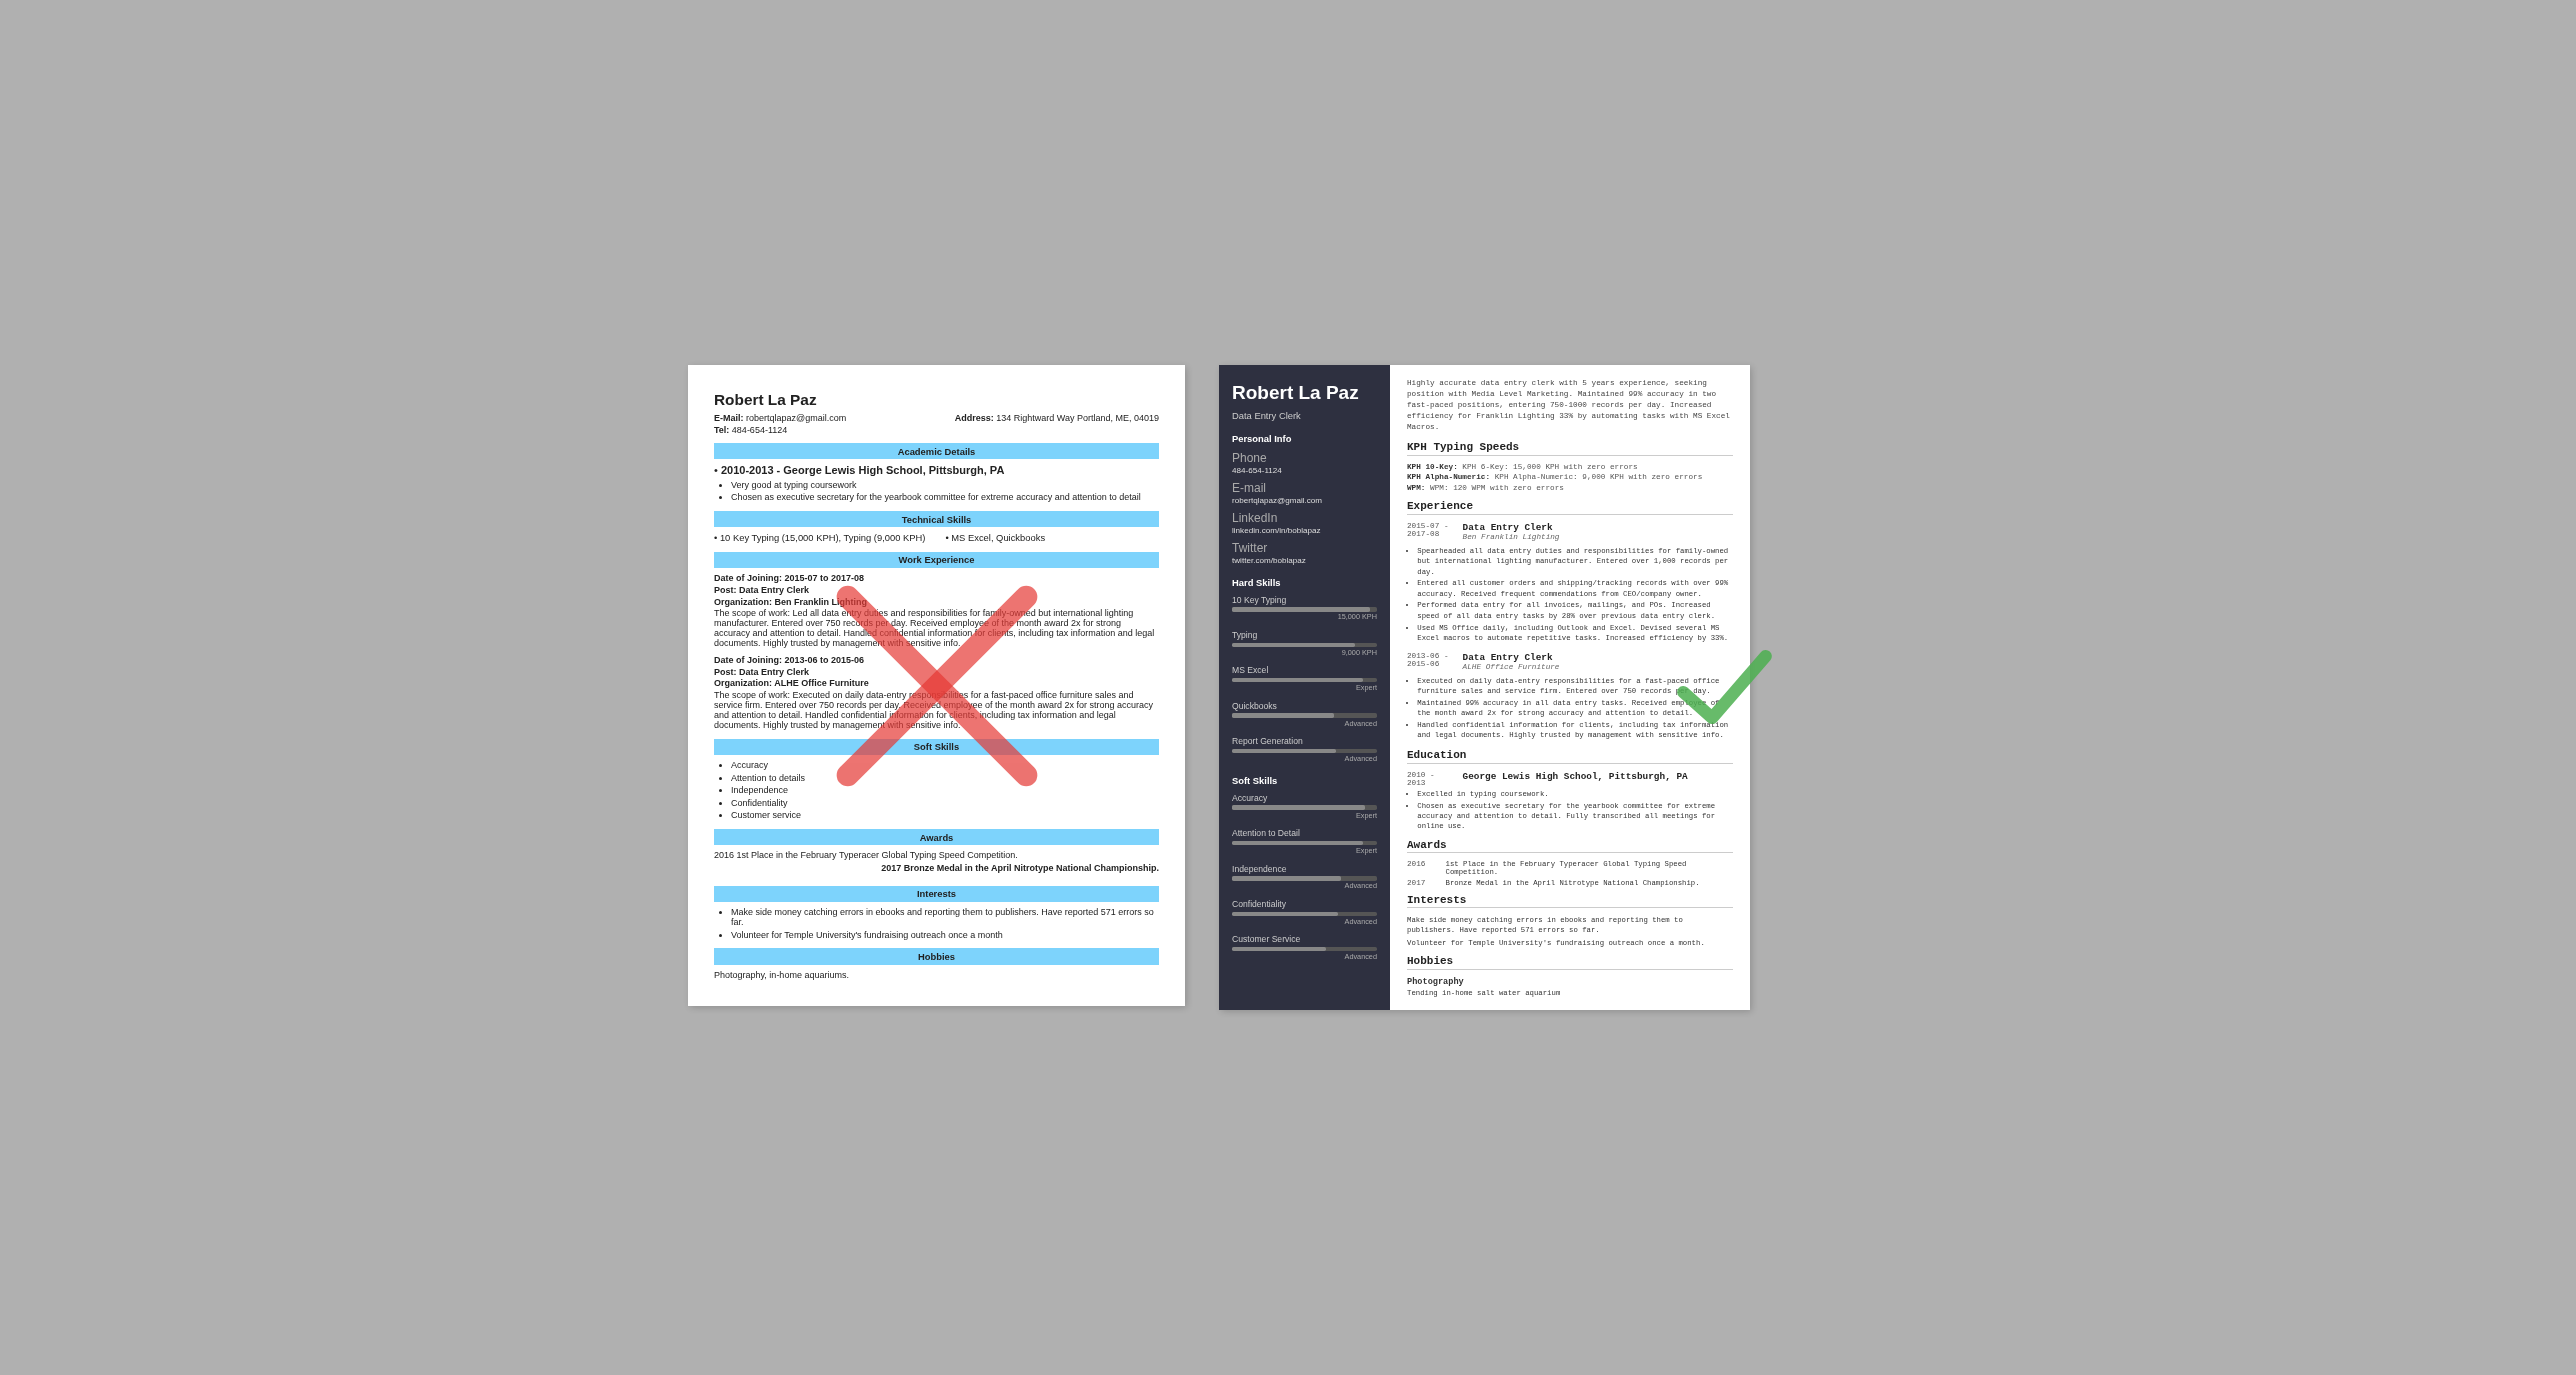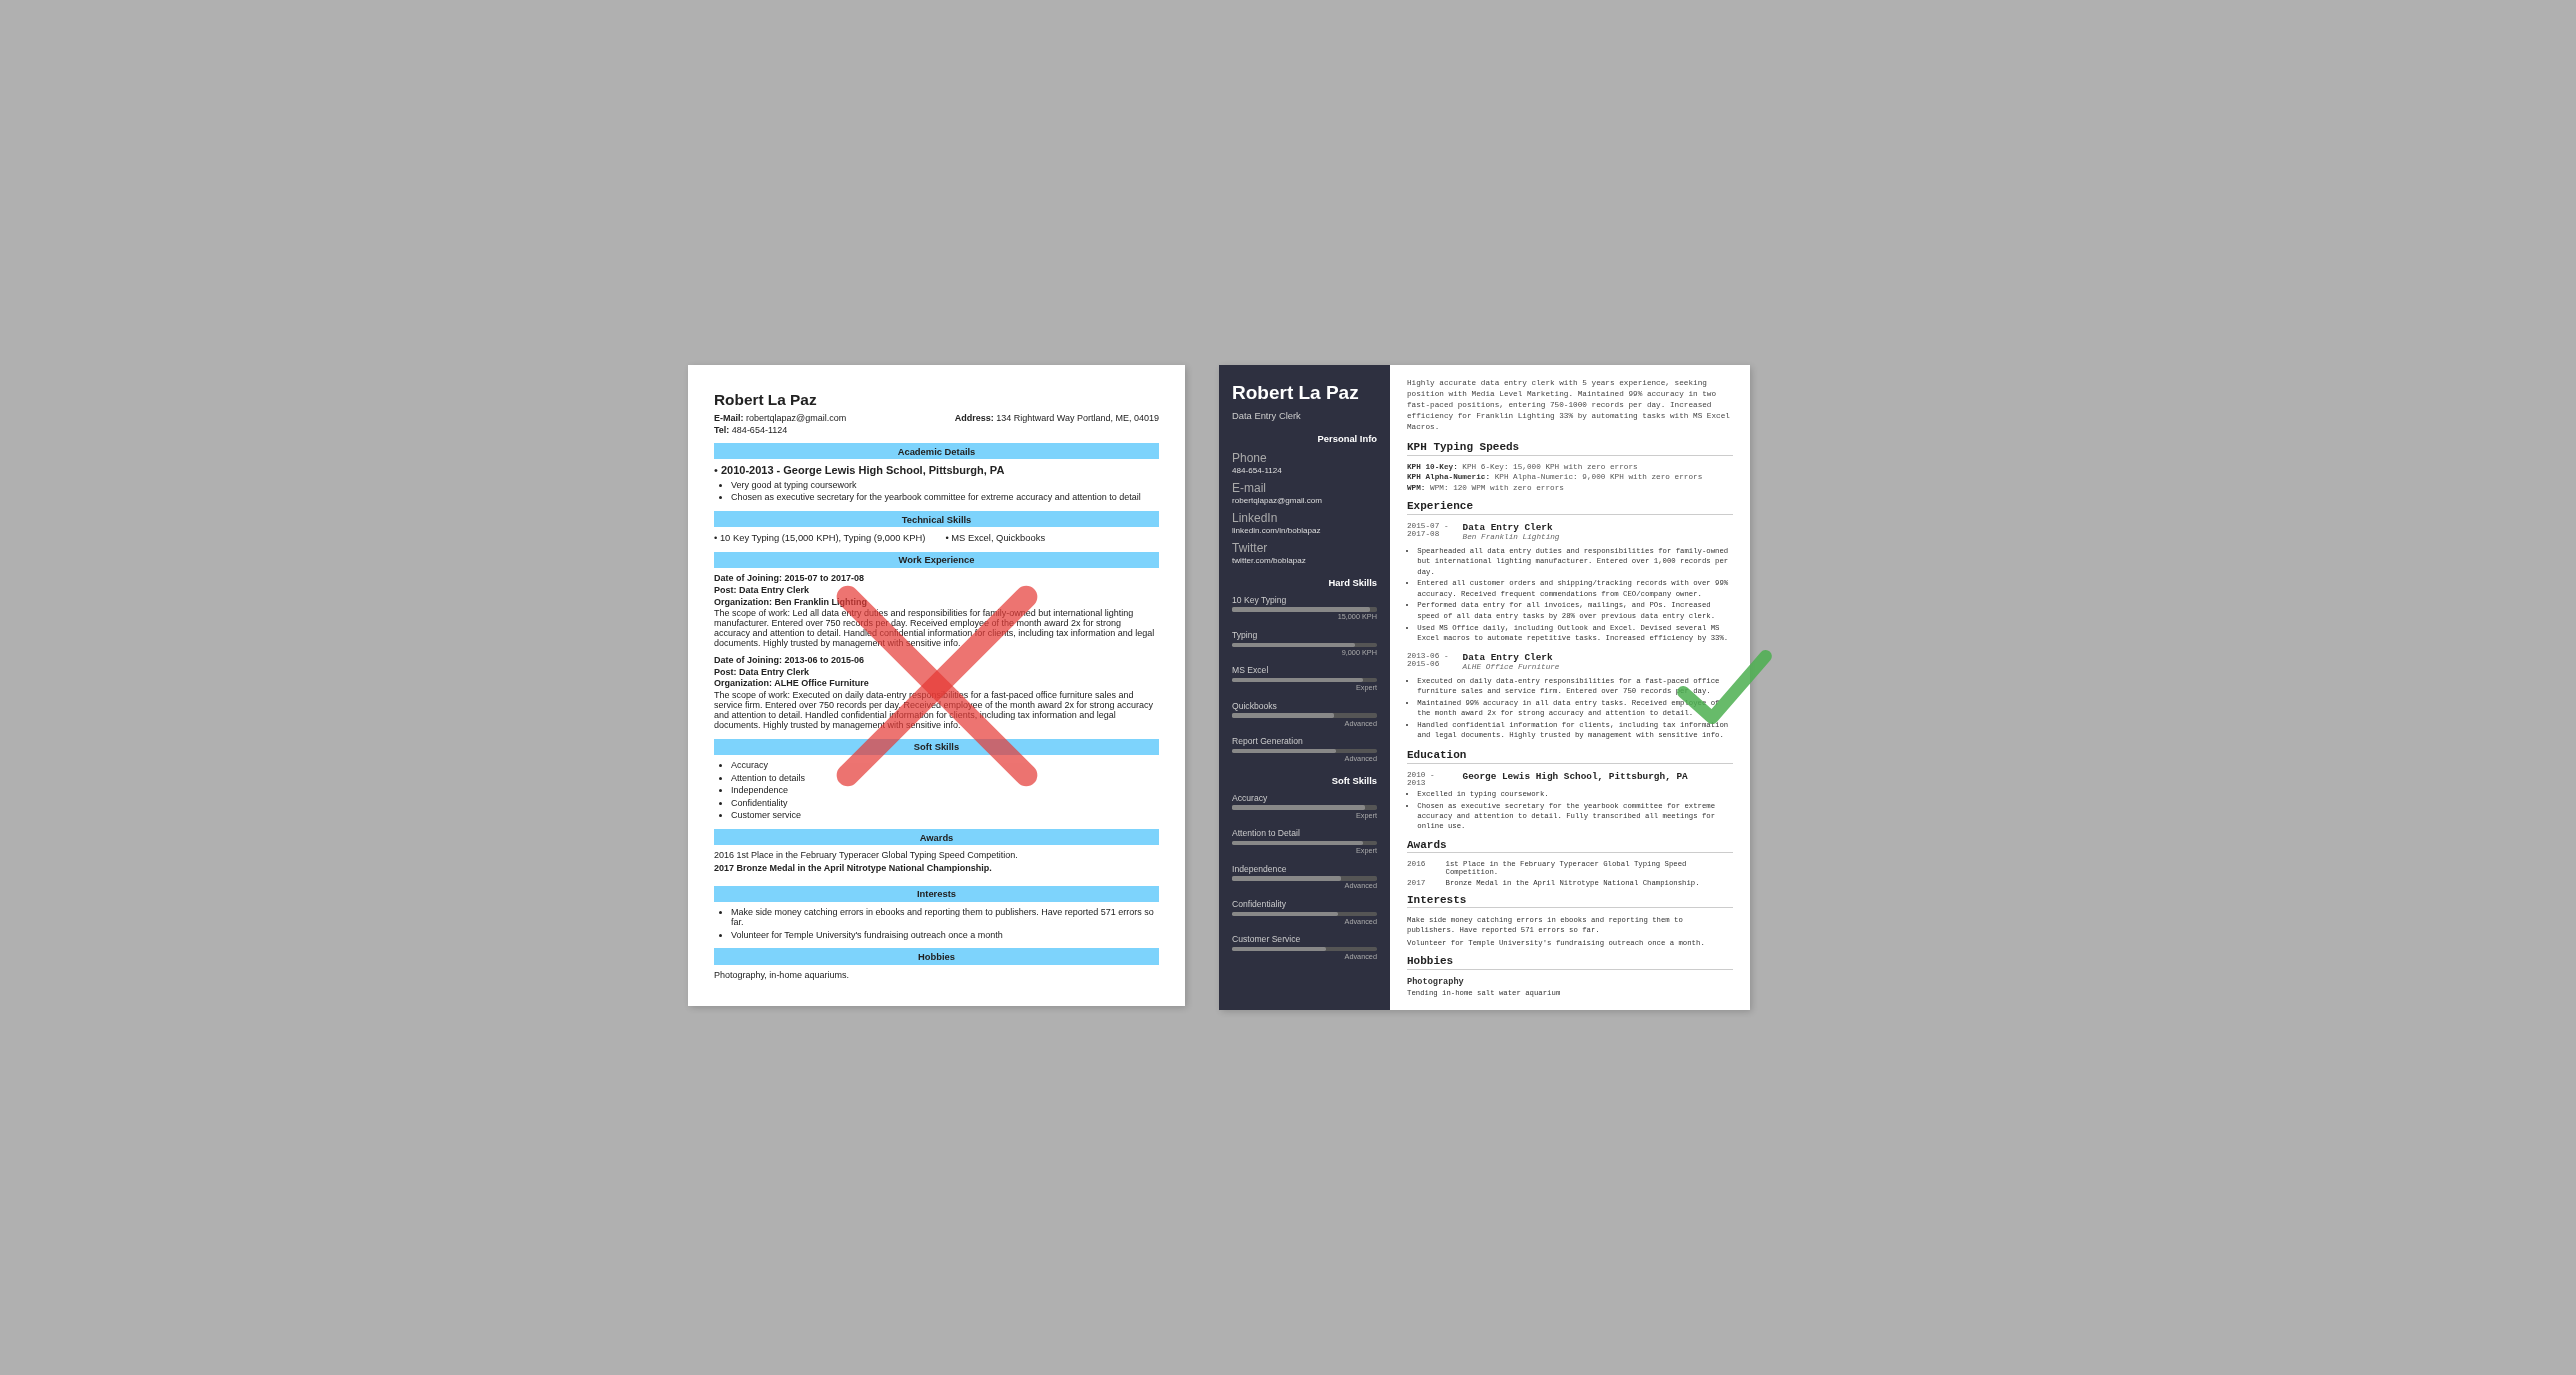--- a/index.html
+++ b/index.html
@@ -105,21 +105,20 @@
       font-size: 9.4px;
       color: #ccc;
       margin-bottom: 12px;
     }
     .sidebar .section-title {
       font-size: 9.4px;
       font-weight: bold;
       color: #fff;
       margin-bottom: 6.9px;
       margin-top: 12px;
-      text-align: right;
     }
     .sidebar .info-label {
       font-size: 12px;
       color: #aaa;
       margin-bottom: 0.9px;
     }
     .sidebar .info-value {
       font-size: 8.1px;
       color: #ddd;
       margin-bottom: 6px;
@@ -274,21 +273,21 @@
       <li>Attention to details</li>
       <li>Independence</li>
       <li>Confidentiality</li>
       <li>Customer service</li>
     </ul>
 
     <div class="section-header">Awards</div>
     <p style="font-size:9px; margin-bottom:2.6px;">
       <span>2016 1st Place in the February Typeracer Global Typing Speed Competition.</span>
     </p>
-    <p style="font-size:9px; font-weight:bold; margin-bottom:13px;">
+    <p style="font-size:9px; font-weight:bold; margin-bottom:13px;text-align:right;">
       <span>2017 Bronze Medal in the April Nitrotype National Championship.</span>
     </p>
 
     <div class="section-header">Interests</div>
     <ul>
       <li>Make side money catching errors in ebooks and reporting them to publishers. Have reported 571 errors so far.</li>
       <li>Volunteer for Temple University's fundraising outreach once a month</li>
     </ul>
 
     <div class="section-header">Hobbies</div>

